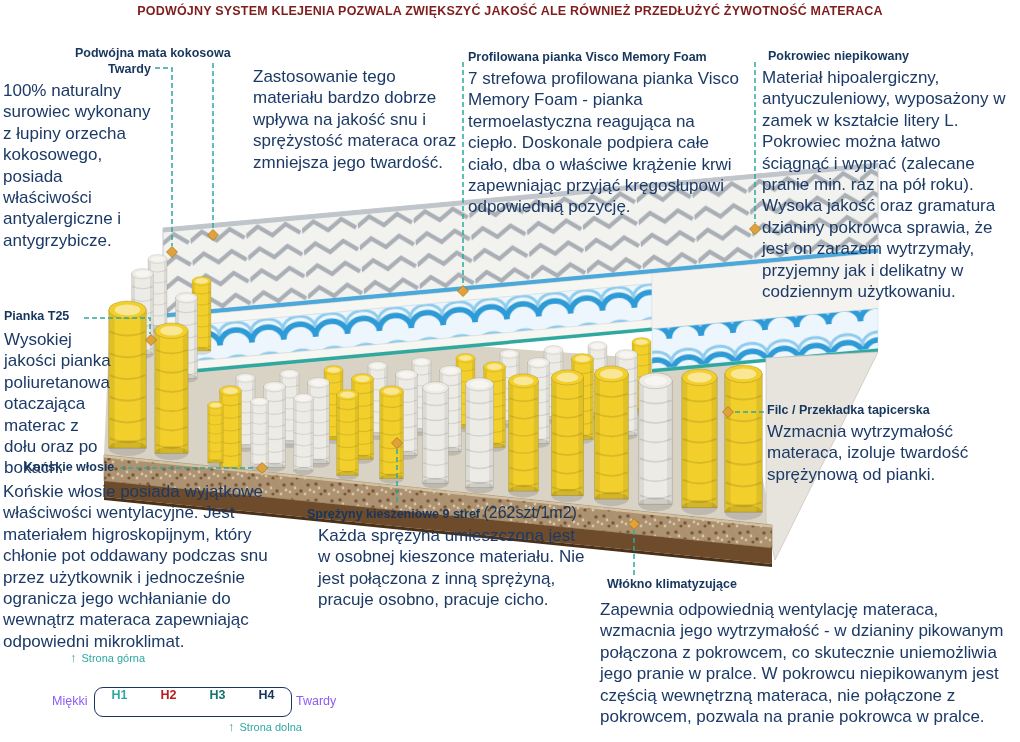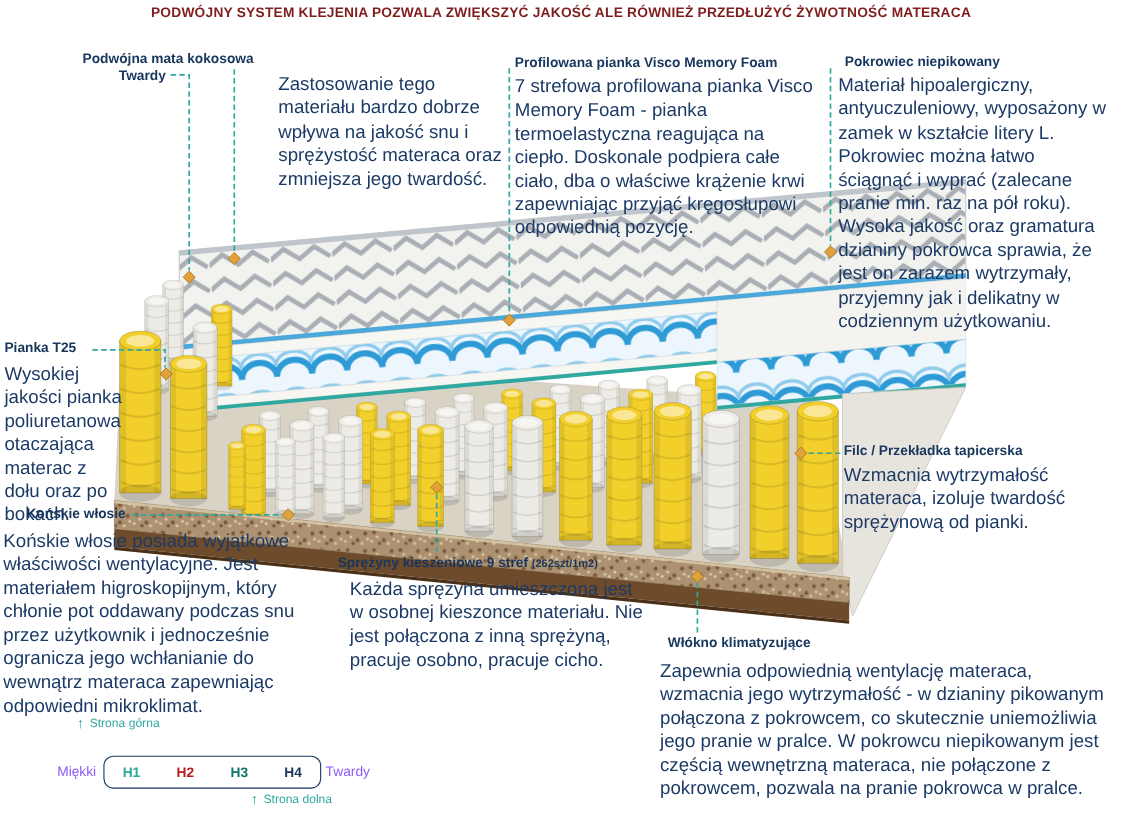--- a/index.html
+++ b/index.html
@@ -6,29 +6,29 @@
   .canvas{position:relative;width:1020px;height:742px;background:#fff;overflow:hidden;
           font-family:"Liberation Sans",sans-serif;color:#1C3A66}
   .hdr{position:absolute;left:0;top:4px;width:100%;text-align:center;font-size:12.5px;
        font-weight:bold;color:#7f1d1d;letter-spacing:.2px}
   .h{position:absolute;font-size:12.5px;font-weight:bold;color:#17365D;white-space:nowrap}
   .p{position:absolute;font-size:17px;line-height:1.26;color:#1C3A66}
   .note{position:absolute;font-size:11px;color:#2FA8A0;display:flex;gap:5px;align-items:center}
   .note .arr{font-size:13px;font-weight:bold;line-height:1}
   .scalebox{position:absolute;left:94px;top:687px;width:198px;height:30px;box-sizing:border-box;
             border:1.6px solid #17365D;border-radius:9px;background:#fff;display:flex;
-            align-items:center;justify-content:space-around}
+            justify-content:space-around}
   .lvl{font-size:12.5px;font-weight:bold}
   .l1{color:#2FA8A0}.l2{color:#b91c1c}.l3{color:#0f766e}.l4{color:#17365D}
   .endlab{position:absolute;font-size:12.5px;color:#8b5cf6}
   svg.art{position:absolute;left:0;top:0}
   .lead{fill:none;stroke:#2FA8A0;stroke-width:1.5;stroke-dasharray:5 3}
   .mark{fill:#E2A13B;stroke:#A97819;stroke-width:.8}
   .sp-y{color:#F2CF2B}.sp-w{color:#ECEBE5}
-  .hnote{font-size:10px;font-weight:bold;color:#17365D}
+  .hnote{font-size:16px;font-weight:normal;color:#17365D}
 </style>
 </head>
 <body>
 
 <div class="canvas">
 
   <div class="hdr">PODWÓJNY SYSTEM KLEJENIA POZWALA ZWIĘKSZYĆ JAKOŚĆ ALE RÓWNIEŻ PRZEDŁUŻYĆ ŻYWOTNOŚĆ MATERACA</div>
 
   <svg class="art" width="1020" height="742" viewBox="0 0 1020 742">
     <defs>
@@ -162,20 +162,21 @@
 
       <path class="lead" d="M764,412 H734"></path>
       <use href="#dia" class="mark" transform="translate(728,412)"></use>
 
       <path class="lead" d="M634,575 V530"></path>
       <use href="#dia" class="mark" transform="translate(634,524)"></use>
     </g>
   </svg>
 
   <div class="h" style="left:75px;top:46px">Podwójna mata kokosowa</div>
+  <div class="p" style="left:3px;top:80px;width:152px">100% naturalny surowiec wykonany z łupiny orzecha kokosowego, posiada właściwości antyalergiczne i antygrzybicze.</div>
 
   <div class="h" style="left:108px;top:62px">Twardy</div>
   <div class="p" style="left:253px;top:66px;width:208px">Zastosowanie tego materiału bardzo dobrze wpływa na jakość snu i sprężystość materaca oraz zmniejsza jego twardość.</div>
 
   <div class="h" style="left:468px;top:50px">Profilowana pianka Visco Memory Foam</div>
   <div class="p" style="left:468px;top:68px;width:275px">7 strefowa profilowana pianka Visco Memory Foam - pianka termoelastyczna reagująca na ciepło. Doskonale podpiera całe ciało, dba o właściwe krążenie krwi zapewniając przyjąć kręgosłupowi odpowiednią pozycję.</div>
 
   <div class="h" style="left:768px;top:49px">Pokrowiec niepikowany</div>
   <div class="p" style="left:762px;top:67px;width:250px">Materiał hipoalergiczny, antyuczuleniowy, wyposażony w zamek w kształcie litery L. Pokrowiec można łatwo ściągnąć i wyprać (zalecane pranie min. raz na pół roku). Wysoka jakość oraz gramatura dzianiny pokrowca sprawia, że jest on zarazem wytrzymały, przyjemny jak i delikatny w codziennym użytkowaniu.</div>
 

